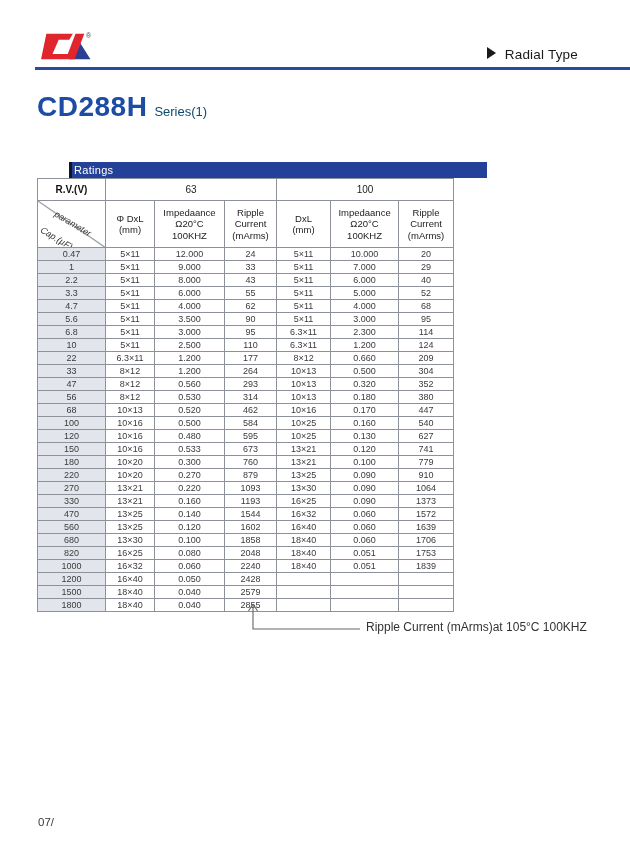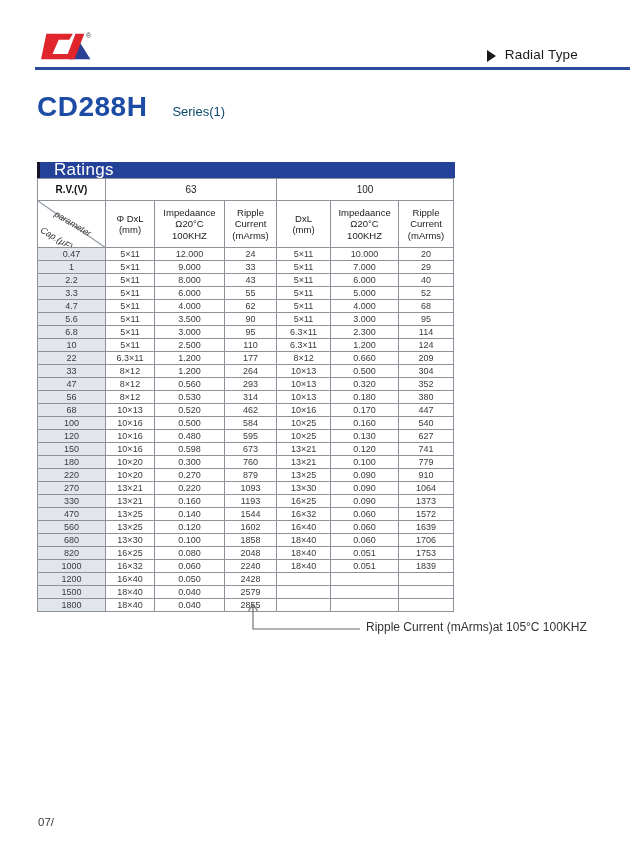--- a/index.html
+++ b/index.html
@@ -2,32 +2,32 @@
 <html><head>
 <meta charset="utf-8">
 <style>
   html,body{margin:0;padding:0;background:#fff;}
   #page{
     position:relative;width:630px;height:850px;background:#ffffff;overflow:hidden;
     font-family:"Liberation Sans", sans-serif;color:#222;
   }
   
   #logo{position:absolute;left:34px;top:29px;width:60px;height:34px;}
-  #radial{position:absolute;top:47px;right:52px;display:flex;align-items:flex-end;gap:9px;}
+  #radial{position:absolute;top:47px;right:52px;display:flex;align-items:flex-start;gap:9px;}
   #radial .tri{width:0;height:0;border-left:9px solid #1a1a1a;border-top:6px solid transparent;border-bottom:6px solid transparent;}
   #radial .lbl{font-size:13.5px;color:#1a1a1a;letter-spacing:0.2px;}
   #rule{position:absolute;left:35px;top:67px;width:595px;height:3px;background:#2a4b9e;}
   
-  #title{position:absolute;left:37px;top:91px;display:flex;align-items:baseline;gap:25px;}
+  #title{position:absolute;left:37px;top:91px;display:flex;align-items:baseline;gap:7px;}
   #title .code{font-size:28px;font-weight:bold;color:#1c4ca3;letter-spacing:0.5px;}
   #title .suffix{font-size:13px;color:#0c4a6e;}
   
   #tablewrap{position:absolute;left:37px;top:162px;width:418px;}
   #caption{box-sizing:border-box;width:100%;height:16px;line-height:16px;background:#24419a;
-    border-left:3px solid #13132a;color:#fff;font-size:17px;padding-left:14px;letter-spacing:0.3px;}
+    border-left:3px solid #13132a;color:#fff;font-size:11px;padding-left:2px;letter-spacing:0.3px;margin-left:32px;}
   table{border-collapse:collapse;table-layout:fixed;width:417px;}
   th,td{border:1px solid #8d929a;box-sizing:border-box;text-align:center;vertical-align:middle;
     padding:0;overflow:hidden;}
   table{border:1.5px solid #6e737a;}
   thead tr.rvrow th{height:22px;background:#fff;}
   th.rv{font-size:10px;font-weight:bold;color:#111;}
   th.volt{font-size:10px;font-weight:400;color:#222;}
   thead tr.colrow th{height:42px;background:#fff;font-weight:400;font-size:9.5px;line-height:1.22;
     color:#222;white-space:pre-line;}
   th.diag{position:relative;background:#e2e6ec;}
@@ -244,21 +244,21 @@
             <td>10×16</td>
             <td>0.480</td>
             <td>595</td>
             <td>10×25</td>
             <td>0.130</td>
             <td>627</td>
           </tr>
           <tr>
             <td class="cap">150</td>
             <td>10×16</td>
-            <td>0.598</td>
+            <td>0.533</td>
             <td>673</td>
             <td>13×21</td>
             <td>0.120</td>
             <td>741</td>
           </tr>
           <tr>
             <td class="cap">180</td>
             <td>10×20</td>
             <td>0.300</td>
             <td>760</td>

